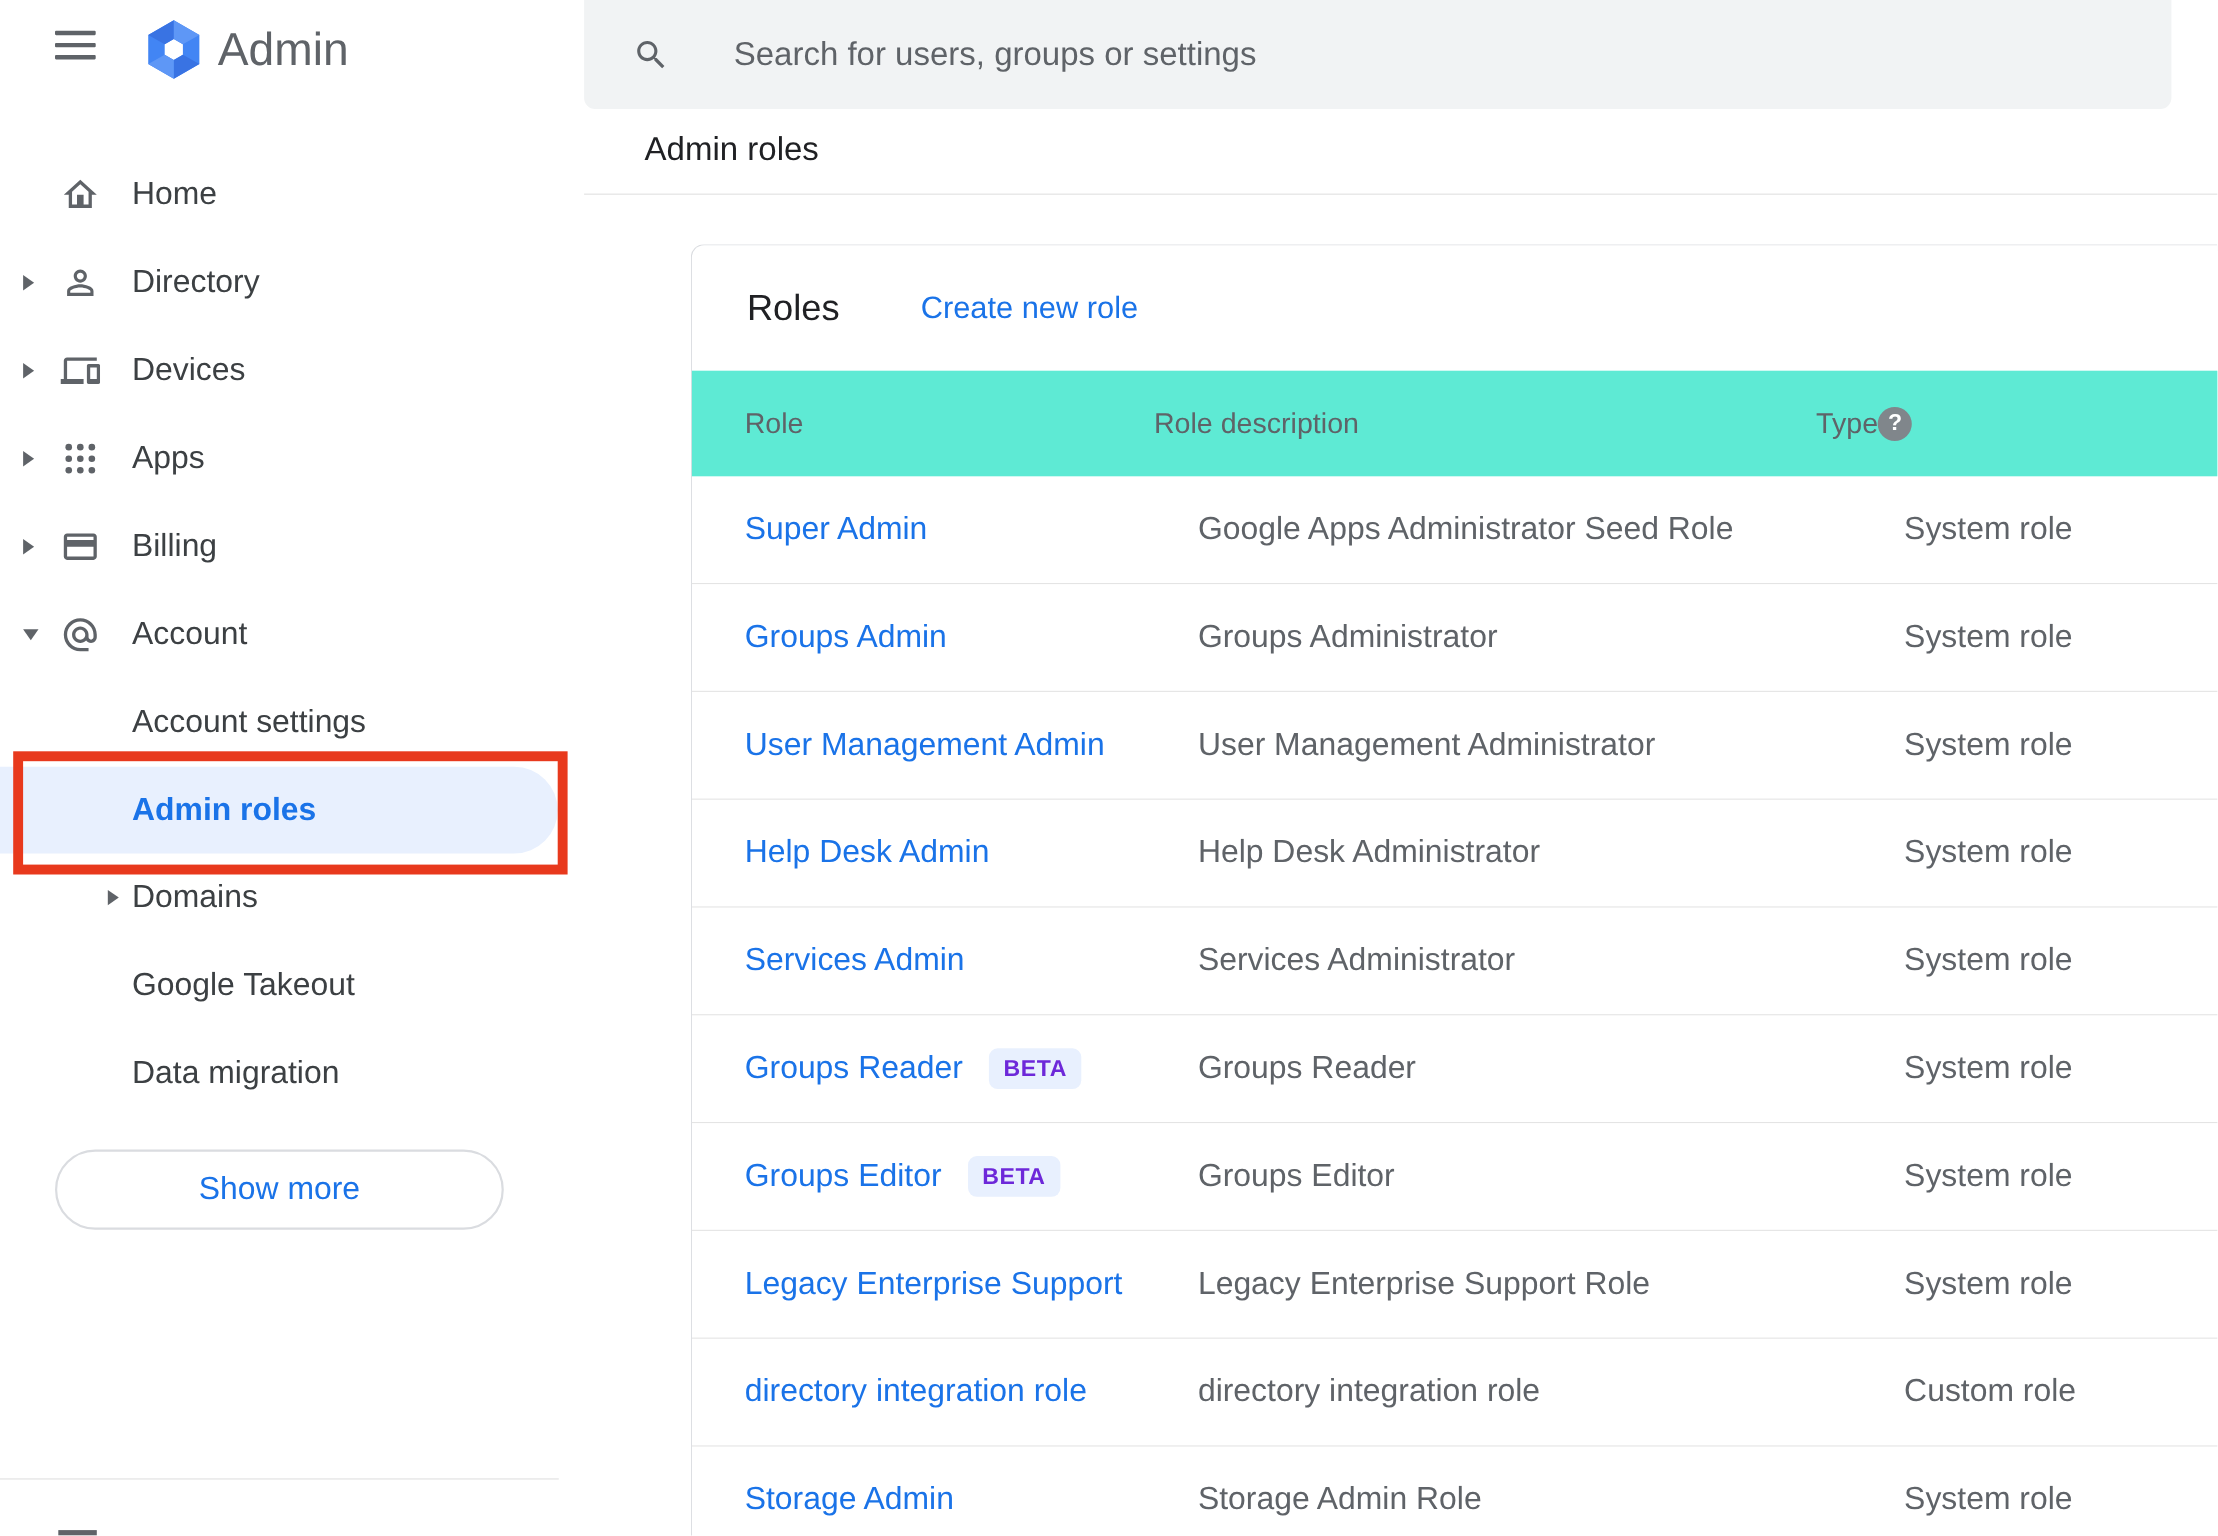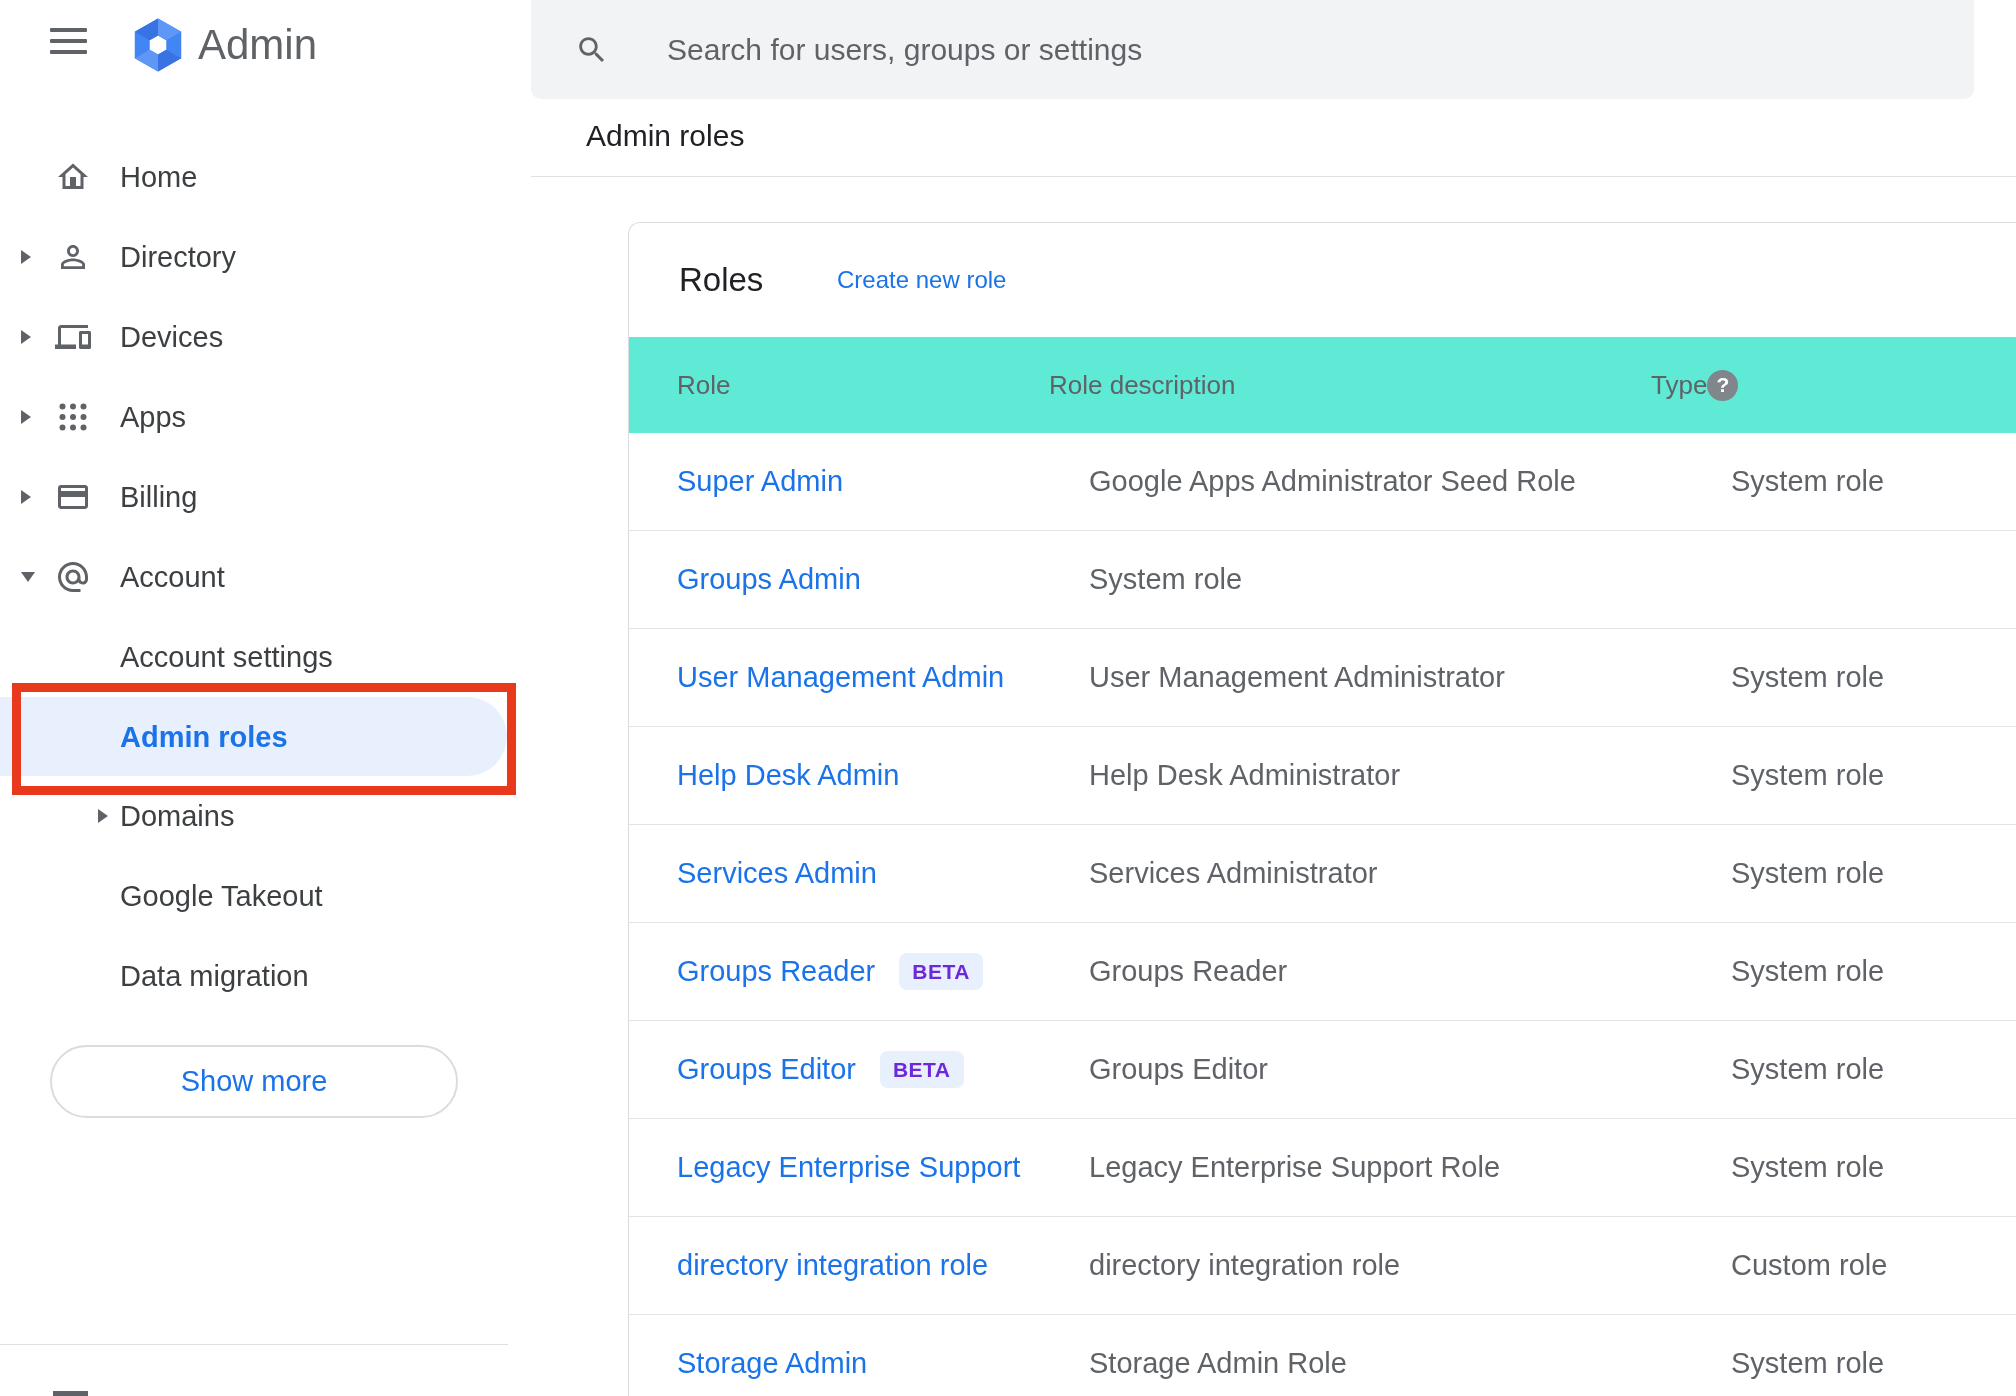--- a/index.html
+++ b/index.html
@@ -60,21 +60,21 @@
   .side-bottom-divider{position:absolute;left:0;top:1344px;width:508px;height:1px;background:var(--divider);}
   .cutoff-icon{position:absolute;left:53px;top:1391px;width:35px;height:5px;background:var(--icon-gray);}
   
   .card{
     position:absolute;left:628px;top:222px;width:1388px;height:1175px;
     background:#fff;border:1px solid #dadce0;border-right:none;border-bottom:none;
     border-top-left-radius:12px;
   }
   .card-header{position:relative;height:114px;}
   .card-title{position:absolute;left:50px;top:50%;transform:translateY(-50%);font-size:33px;font-weight:500;color:var(--text-dark);}
-  .create-link{position:absolute;left:208px;top:50%;transform:translateY(-50%);font-size:24px;color:var(--accent);text-decoration:none;cursor:pointer;}
+  .create-link{position:absolute;left:208px;top:50%;transform:translateY(-50%);font-size:28px;color:var(--accent);text-decoration:none;cursor:pointer;}
   .thead{
     height:96px;background:#5eead4;display:grid;grid-template-columns:372px 602px auto;
     padding-left:48px;align-items:center;color:var(--icon-gray);font-size:26px;font-weight:500;
   }
   .type-head{display:flex;align-items:center;}
   .help-icon{
     width:31px;height:31px;border-radius:50%;background:#80868b;color:#fff;
     display:flex;align-items:center;justify-content:center;cursor:pointer;
   }
   .help-icon::after{content:"?";font-size:21px;font-weight:700;font-family:"Liberation Sans",sans-serif;}
@@ -217,20 +217,21 @@
 
     </span>
     <span class="desc-cell">Google Apps Administrator Seed Role</span>
     <span class="type-cell">System role</span>
   </div>
       <div class="trow">
     <span class="role-cell">
       <a class="role-link">Groups Admin</a>
 
     </span>
+    <span class="desc-cell">Groups Administrator</span>
     <span class="type-cell">System role</span>
   </div>
       <div class="trow">
     <span class="role-cell">
       <a class="role-link">User Management Admin</a>
 
     </span>
     <span class="desc-cell">User Management Administrator</span>
     <span class="type-cell">System role</span>
   </div>

